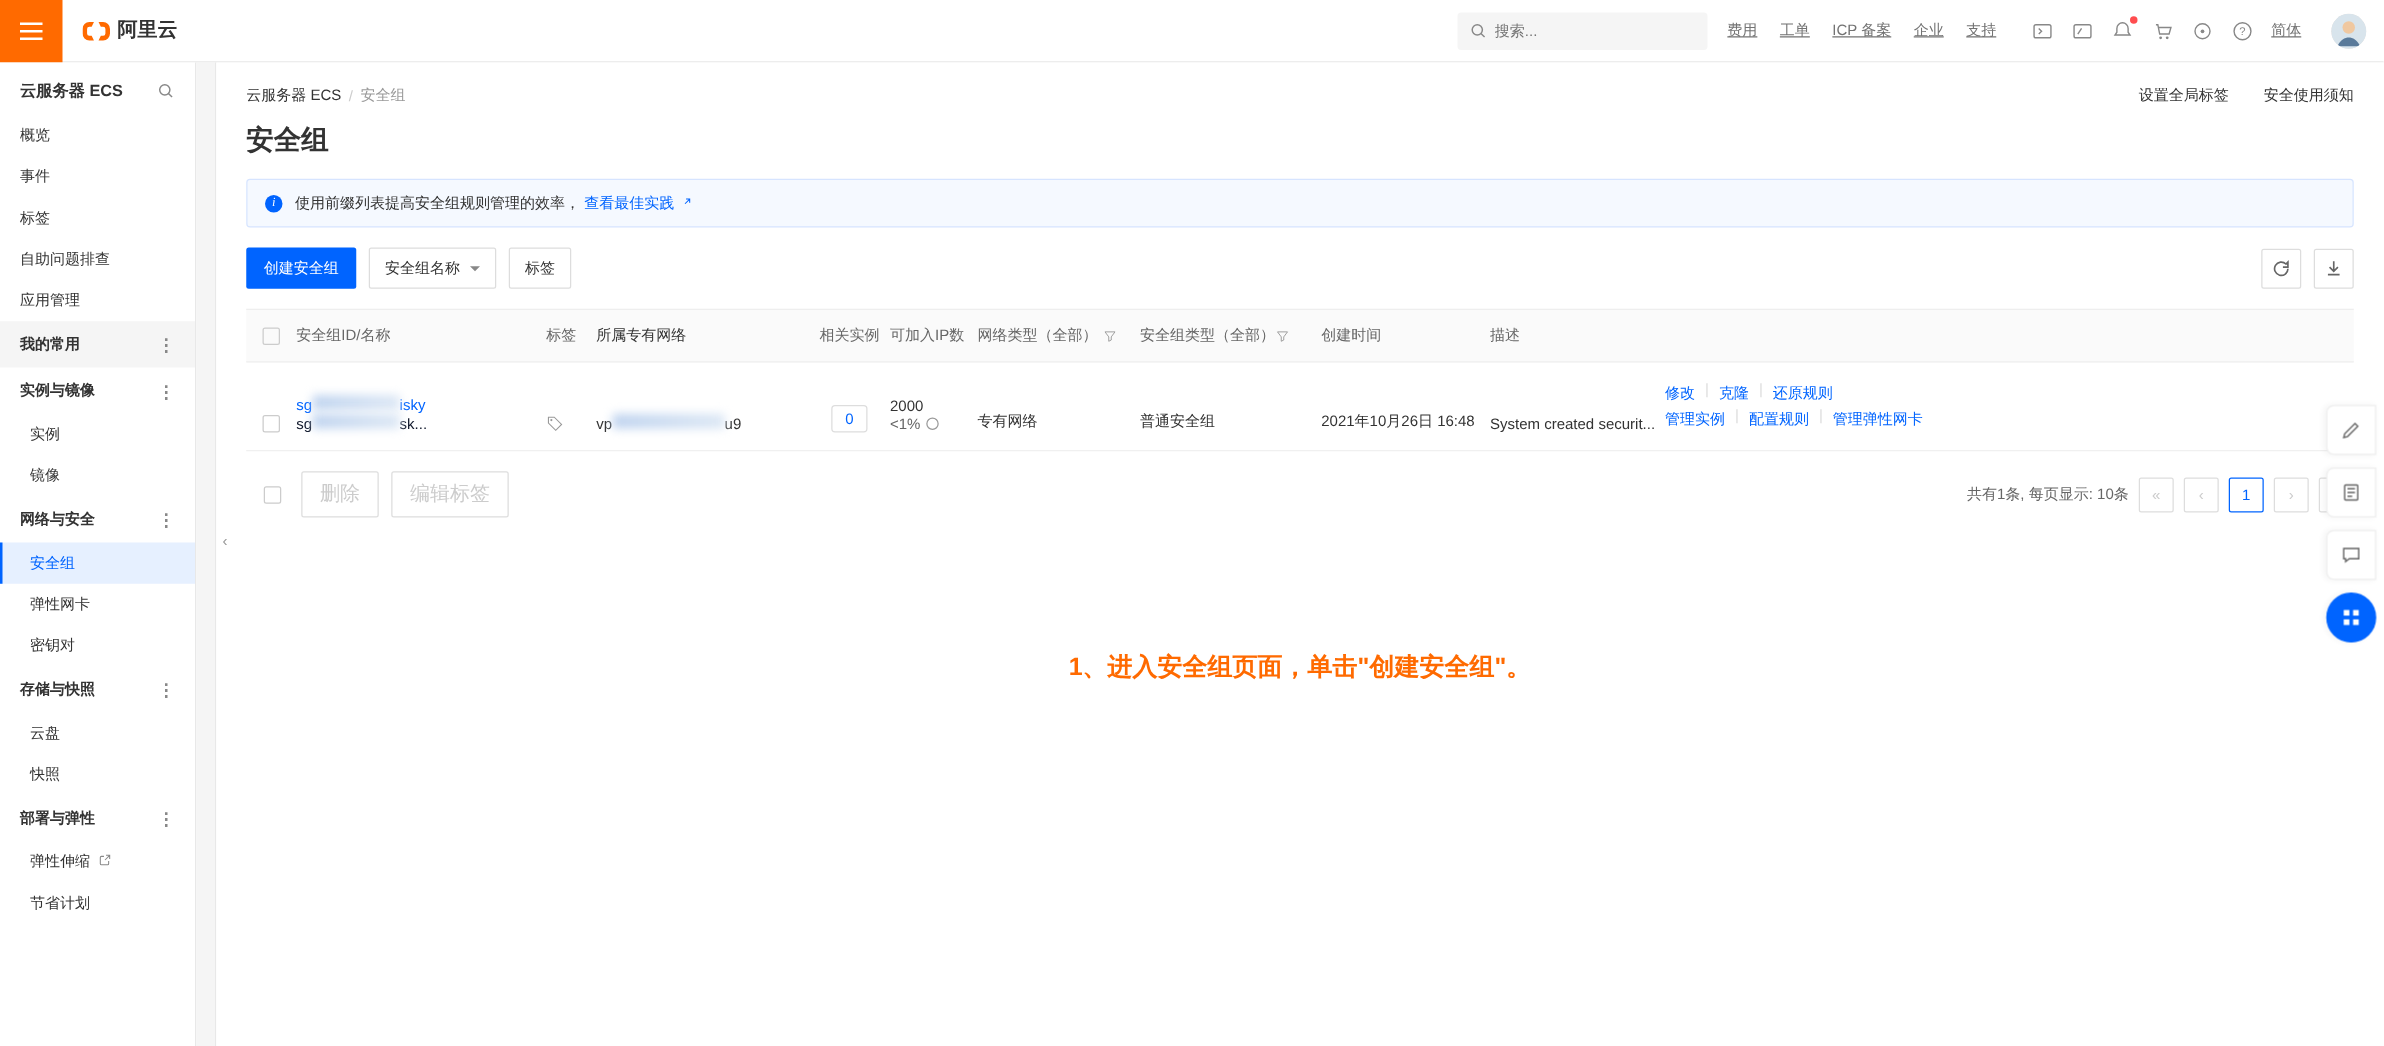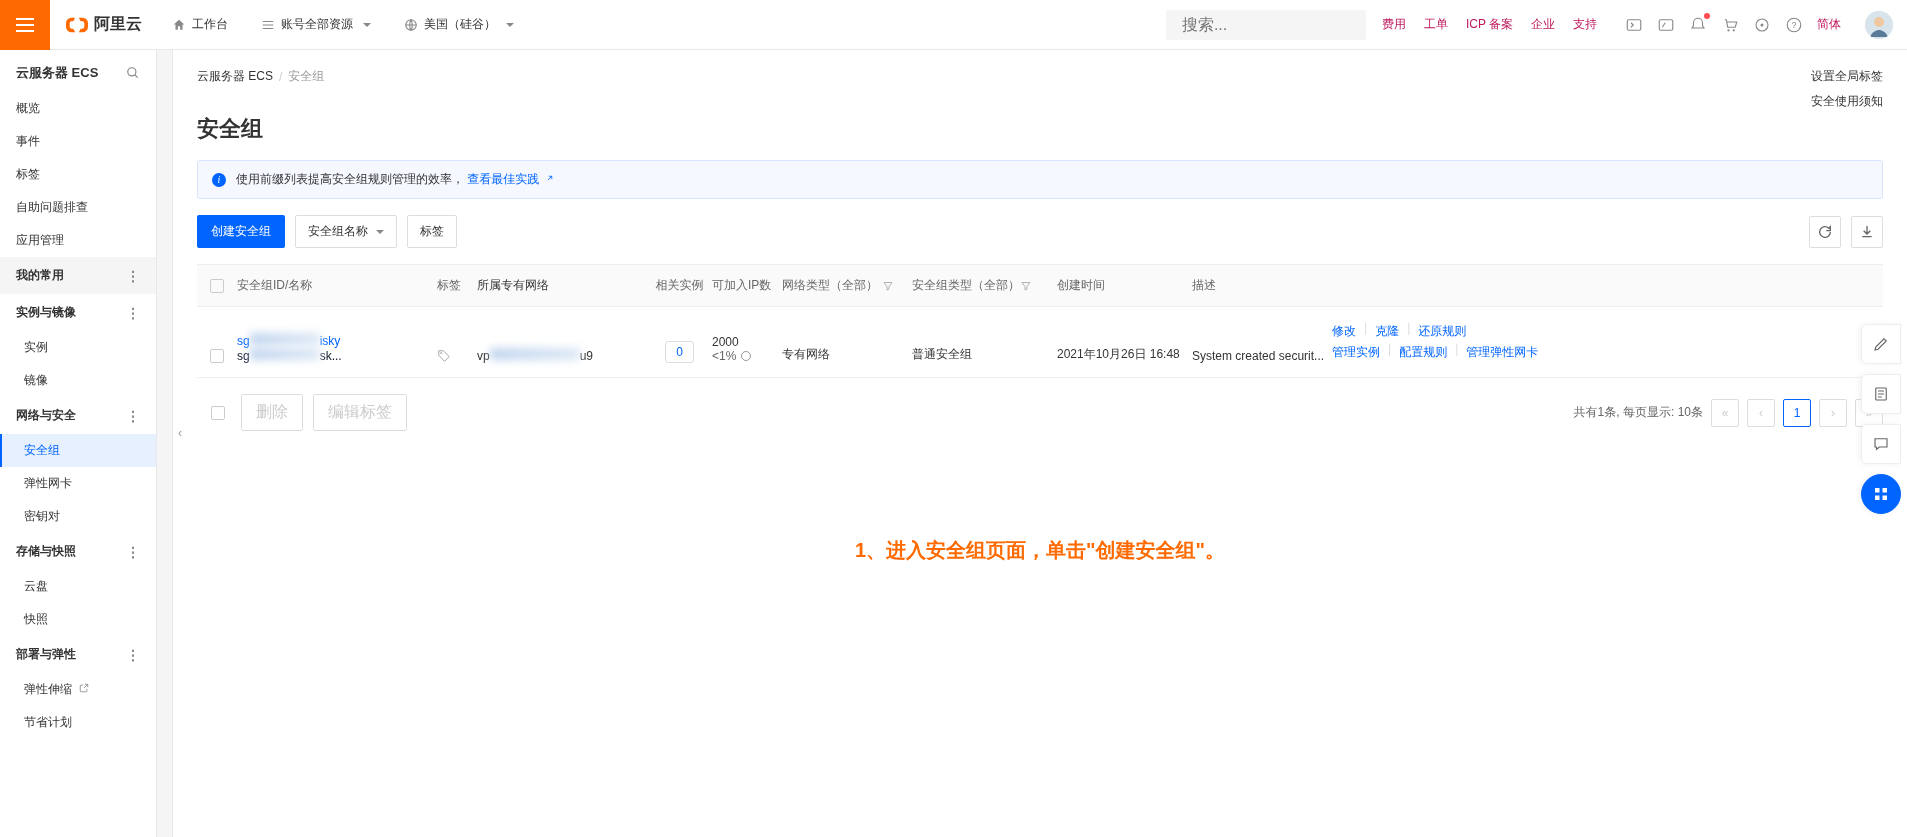--- a/index.html
+++ b/index.html
@@ -7,44 +7,44 @@
 .top-header { height: 50px; background: #fff; border-bottom: 1px solid #e8e8e8; display: flex; align-items: center; }
 .hamburger { width: 50px; height: 50px; background: #ff6a00; display: flex; align-items: center; justify-content: center; cursor: pointer; }
 .hamburger-icon { width: 18px; height: 14px; display: flex; flex-direction: column; justify-content: space-between; }
 .hamburger-icon span { height: 2px; background: #fff; }
 .logo-area { display: flex; align-items: center; padding: 0 16px; gap: 6px; color: #ff6a00; font-weight: bold; font-size: 16px; }
 .logo-text { color: #333; }
 .header-links { display: flex; align-items: center; gap: 4px; }
 .header-link { display: flex; align-items: center; padding: 0 14px; height: 50px; gap: 6px; color: #333; cursor: pointer; font-size: 12px; border-right: 1px solid transparent; }
 .header-spacer { flex: 1; }
 .search-box { width: 200px; height: 30px; background: #f5f5f5; border-radius: 3px; display: flex; align-items: center; padding: 0 10px; margin-right: 16px; }
-.search-box input { border: none; background: transparent; outline: none; flex: 1; font-size: 16px; margin-left: 6px; }
+.search-box input { border: none; background: transparent; outline: none; flex: 1; font-size: 12px; margin-left: 6px; }
 .header-right-links { display: flex; align-items: center; gap: 18px; padding-right: 14px; }
-.header-right-link { color: #be185d; cursor: pointer; font-size: 12px; }
+.header-right-link { color: #737373; cursor: pointer; font-size: 12px; text-decoration: underline; }
 .header-icons { display: flex; align-items: center; gap: 14px; padding: 0 14px; }
 .header-icon { width: 18px; height: 18px; color: #888; cursor: pointer; position: relative; }
 .badge-dot { position: absolute; top: -3px; right: -3px; width: 6px; height: 6px; background: #ff4d4f; border-radius: 50%; }
 .avatar { width: 28px; height: 28px; border-radius: 50%; background: #e0e0e0; margin-left: 10px; cursor: pointer; overflow: hidden; display: flex; align-items: center; justify-content: center; }
 .main-wrapper { display: flex; height: calc(100vh - 50px); }
 .sidebar { width: 157px; background: #fff; border-right: 1px solid #e8e8e8; overflow-y: auto; }
 .scrollbar-gutter { width: 16px; background: #f5f5f5; border-right: 1px solid #e8e8e8; }
 .sidebar-title { padding: 14px 16px 10px; font-weight: bold; font-size: 13px; display: flex; justify-content: space-between; align-items: center; }
 .sidebar-item { padding: 8px 16px; cursor: pointer; color: #333; font-size: 12px; }
 .sidebar-sub-item { padding: 8px 16px 8px 24px; cursor: pointer; color: #333; font-size: 12px; }
 .sidebar-sub-item.active { background: #e6f0ff; color: #0064ff; border-left: 2px solid #0064ff; padding-left: 22px; }
 .sidebar-section-header { padding: 10px 16px; font-weight: bold; color: #333; font-size: 12px; display: flex; justify-content: space-between; align-items: center; cursor: pointer; }
 .sidebar-section-header.my-common { background: #f5f5f5; }
 .dots-icon { color: #888; font-size: 14px; }
 .content-area { flex: 1; background: #fff; padding: 0; overflow-y: auto; position: relative; }
 .breadcrumb { padding: 18px 24px 8px; color: #999; font-size: 12px; display: flex; align-items: center; gap: 6px; }
 .breadcrumb-link { color: #333; cursor: pointer; }
 .breadcrumb-sep { color: #ccc; }
 .page-heading { display: flex; justify-content: space-between; align-items: center; padding: 4px 24px 16px; }
 .page-title { font-size: 22px; font-weight: 600; color: #333; }
-.heading-links { display: flex; gap: 8px; font-size: 12px; flex-direction: column; }
+.heading-links { display: flex; gap: 28px; font-size: 12px; }
 .heading-link { color: #333; cursor: pointer; }
 .info-banner { margin: 0 24px 16px; padding: 10px 14px; background: #f5f9ff; border: 1px solid #d6e4ff; border-radius: 3px; display: flex; align-items: center; gap: 10px; font-size: 12px; color: #333; }
 .info-icon { width: 14px; height: 14px; border-radius: 50%; background: #0064ff; color: #fff; display: inline-flex; align-items: center; justify-content: center; font-size: 10px; flex-shrink: 0; font-style: italic; font-family: serif; }
 .info-link { color: #0064ff; cursor: pointer; }
 .toolbar { display: flex; align-items: center; gap: 10px; padding: 0 24px 16px; }
 .btn-primary { background: #0064ff; color: #fff; border: none; padding: 8px 14px; border-radius: 2px; cursor: pointer; font-size: 12px; }
 .btn-secondary { background: #fff; color: #333; border: 1px solid #ddd; padding: 7px 12px; border-radius: 2px; cursor: pointer; font-size: 12px; display: flex; align-items: center; gap: 4px; }
 .search-group { display: flex; border: 1px solid #ddd; border-radius: 2px; overflow: hidden; }
 .search-group input { border: none; outline: none; padding: 8px 10px; width: 220px; font-size: 12px; }
 .search-group button { border: none; border-left: 1px solid #ddd; background: #fff; width: 34px; cursor: pointer; display: flex; align-items: center; justify-content: center; }
@@ -99,43 +99,20 @@
         <span></span>
         <span></span>
       </div>
   </div>
   <div class="logo-area">
     <svg width="22" height="22" viewBox="0 0 24 24">
         <path fill="#ff6a00" d="M6 4h4l-2 4H6a2 2 0 00-2 2v4a2 2 0 002 2h2l2 4H6a6 6 0 01-6-6v-4a6 6 0 016-6zm12 0h-4l2 4h2a2 2 0 012 2v4a2 2 0 01-2 2h-2l-2 4h4a6 6 0 006-6v-4a6 6 0 00-6-6z"></path>
       </svg>
     <span class="logo-text">阿里云</span>
   </div>
-  <div class="header-links">
-    <div class="header-link">
-      <svg width="14" height="14" viewBox="0 0 24 24">
-          <path fill="#888" d="M12 3l9 8h-3v9h-4v-6h-4v6H6v-9H3z"></path>
-        </svg>
-      <span>工作台</span>
-    </div>
-    <div class="header-link">
-      <svg width="14" height="14" viewBox="0 0 24 24">
-          <path fill="#888" d="M3 5h18v2H3zm0 6h18v2H3zm0 6h18v2H3z"></path>
-        </svg>
-      <span>账号全部资源</span>
-      <span class="chevron-down"></span>
-    </div>
-    <div class="header-link">
-      <svg width="14" height="14" viewBox="0 0 24 24">
-          <circle cx="12" cy="12" r="9" fill="none" stroke="#888" stroke-width="2"></circle>
-          <path fill="none" stroke="#888" stroke-width="2" d="M3 12h18M12 3c3 3 3 15 0 18M12 3c-3 3-3 15 0 18"></path>
-        </svg>
-      <span>美国（硅谷）</span>
-      <span class="chevron-down"></span>
-    </div>
-  </div>
   <div class="header-spacer"></div>
   <div class="search-box">
     <svg width="14" height="14" viewBox="0 0 24 24">
         <circle cx="10" cy="10" r="7" fill="none" stroke="#888" stroke-width="2"></circle>
         <path stroke="#888" stroke-width="2" d="M15 15l5 5"></path>
       </svg>
     <input type="text" placeholder="搜索..." style="">
   </div>
   <div class="header-right-links">
     <span class="header-right-link">费用</span>

